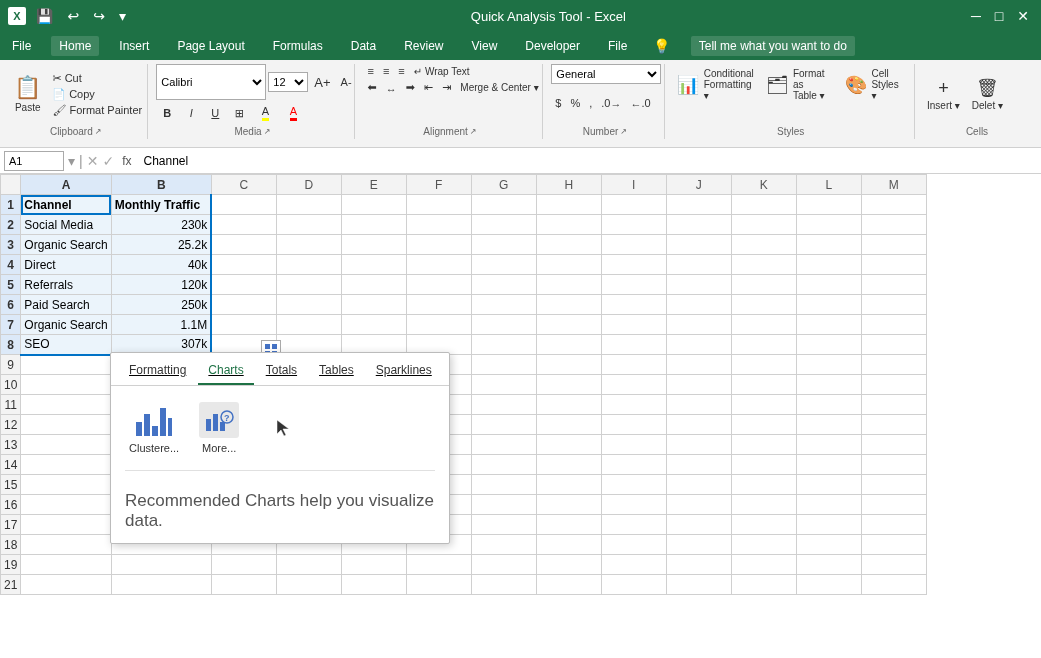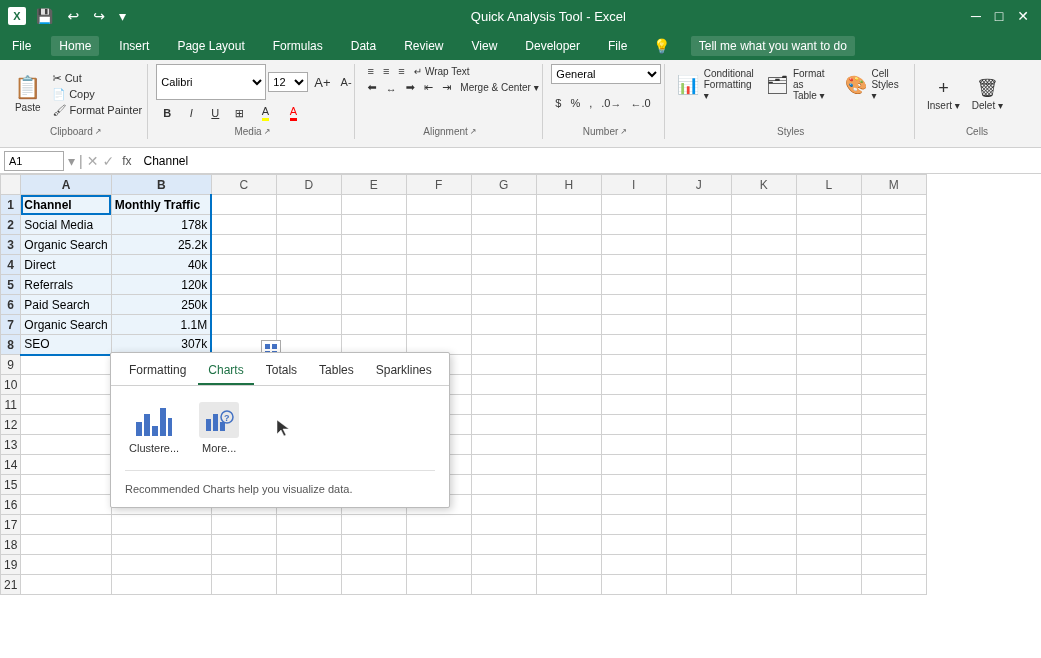--- a/index.html
+++ b/index.html
@@ -152,20 +152,21 @@
       width: 340px;
       z-index: 20;
       border-radius: 2px;
     }
 
     #qa-popup .tabs {
       display: flex;
       border-bottom: 1px solid #d0d0d0;
       padding: 6px 8px 0;
       gap: 2px;
+      text-decoration: underline;
     }
     #qa-popup .tab {
       padding: 4px 10px 6px;
       cursor: pointer;
       font-size: 12px;
       color: #333;
       border-bottom: 2px solid transparent;
     }
     #qa-popup .tab.active {
       color: #1e7145;
@@ -204,23 +205,23 @@
     #qa-popup .chart-icon-more {
       width: 40px;
       height: 36px;
       display: flex;
       align-items: center;
       justify-content: center;
       background: #e8e8e8;
       border-radius: 3px;
     }
     #qa-popup .desc {
-      font-size: 11px;
+      font-size: 17px;
       color: #555;
-      padding-top: 12px;
+      padding-top: 20px;
       border-top: 1px solid #e0e0e0;
     }
     .align-row { display: flex; gap: 1px; }
 
     
     .color-indicator { width: 100%; height: 3px; margin-top: 1px; }
   </style>
 </head>
 <body>
 
@@ -442,21 +443,21 @@
             <td></td>
             <td></td>
             <td></td>
             <td></td>
             <td></td>
             <td></td>
           </tr>
           <tr>
             <th class="row-num" style="background: rgb(220, 233, 248); color: rgb(51, 51, 51); font-weight: bold;">2</th>
             <td style="background: rgba(0, 114, 198, 0.08);">Social Media</td>
-            <td style="text-align: right; background: rgba(0, 114, 198, 0.08); border-right: 2px solid rgb(0, 114, 198);">178k</td>
+            <td style="text-align: right; background: rgba(0, 114, 198, 0.08); border-right: 2px solid rgb(0, 114, 198);">230k</td>
             <td></td>
             <td></td>
             <td></td>
             <td></td>
             <td></td>
             <td></td>
             <td></td>
             <td></td>
             <td></td>
             <td></td>

